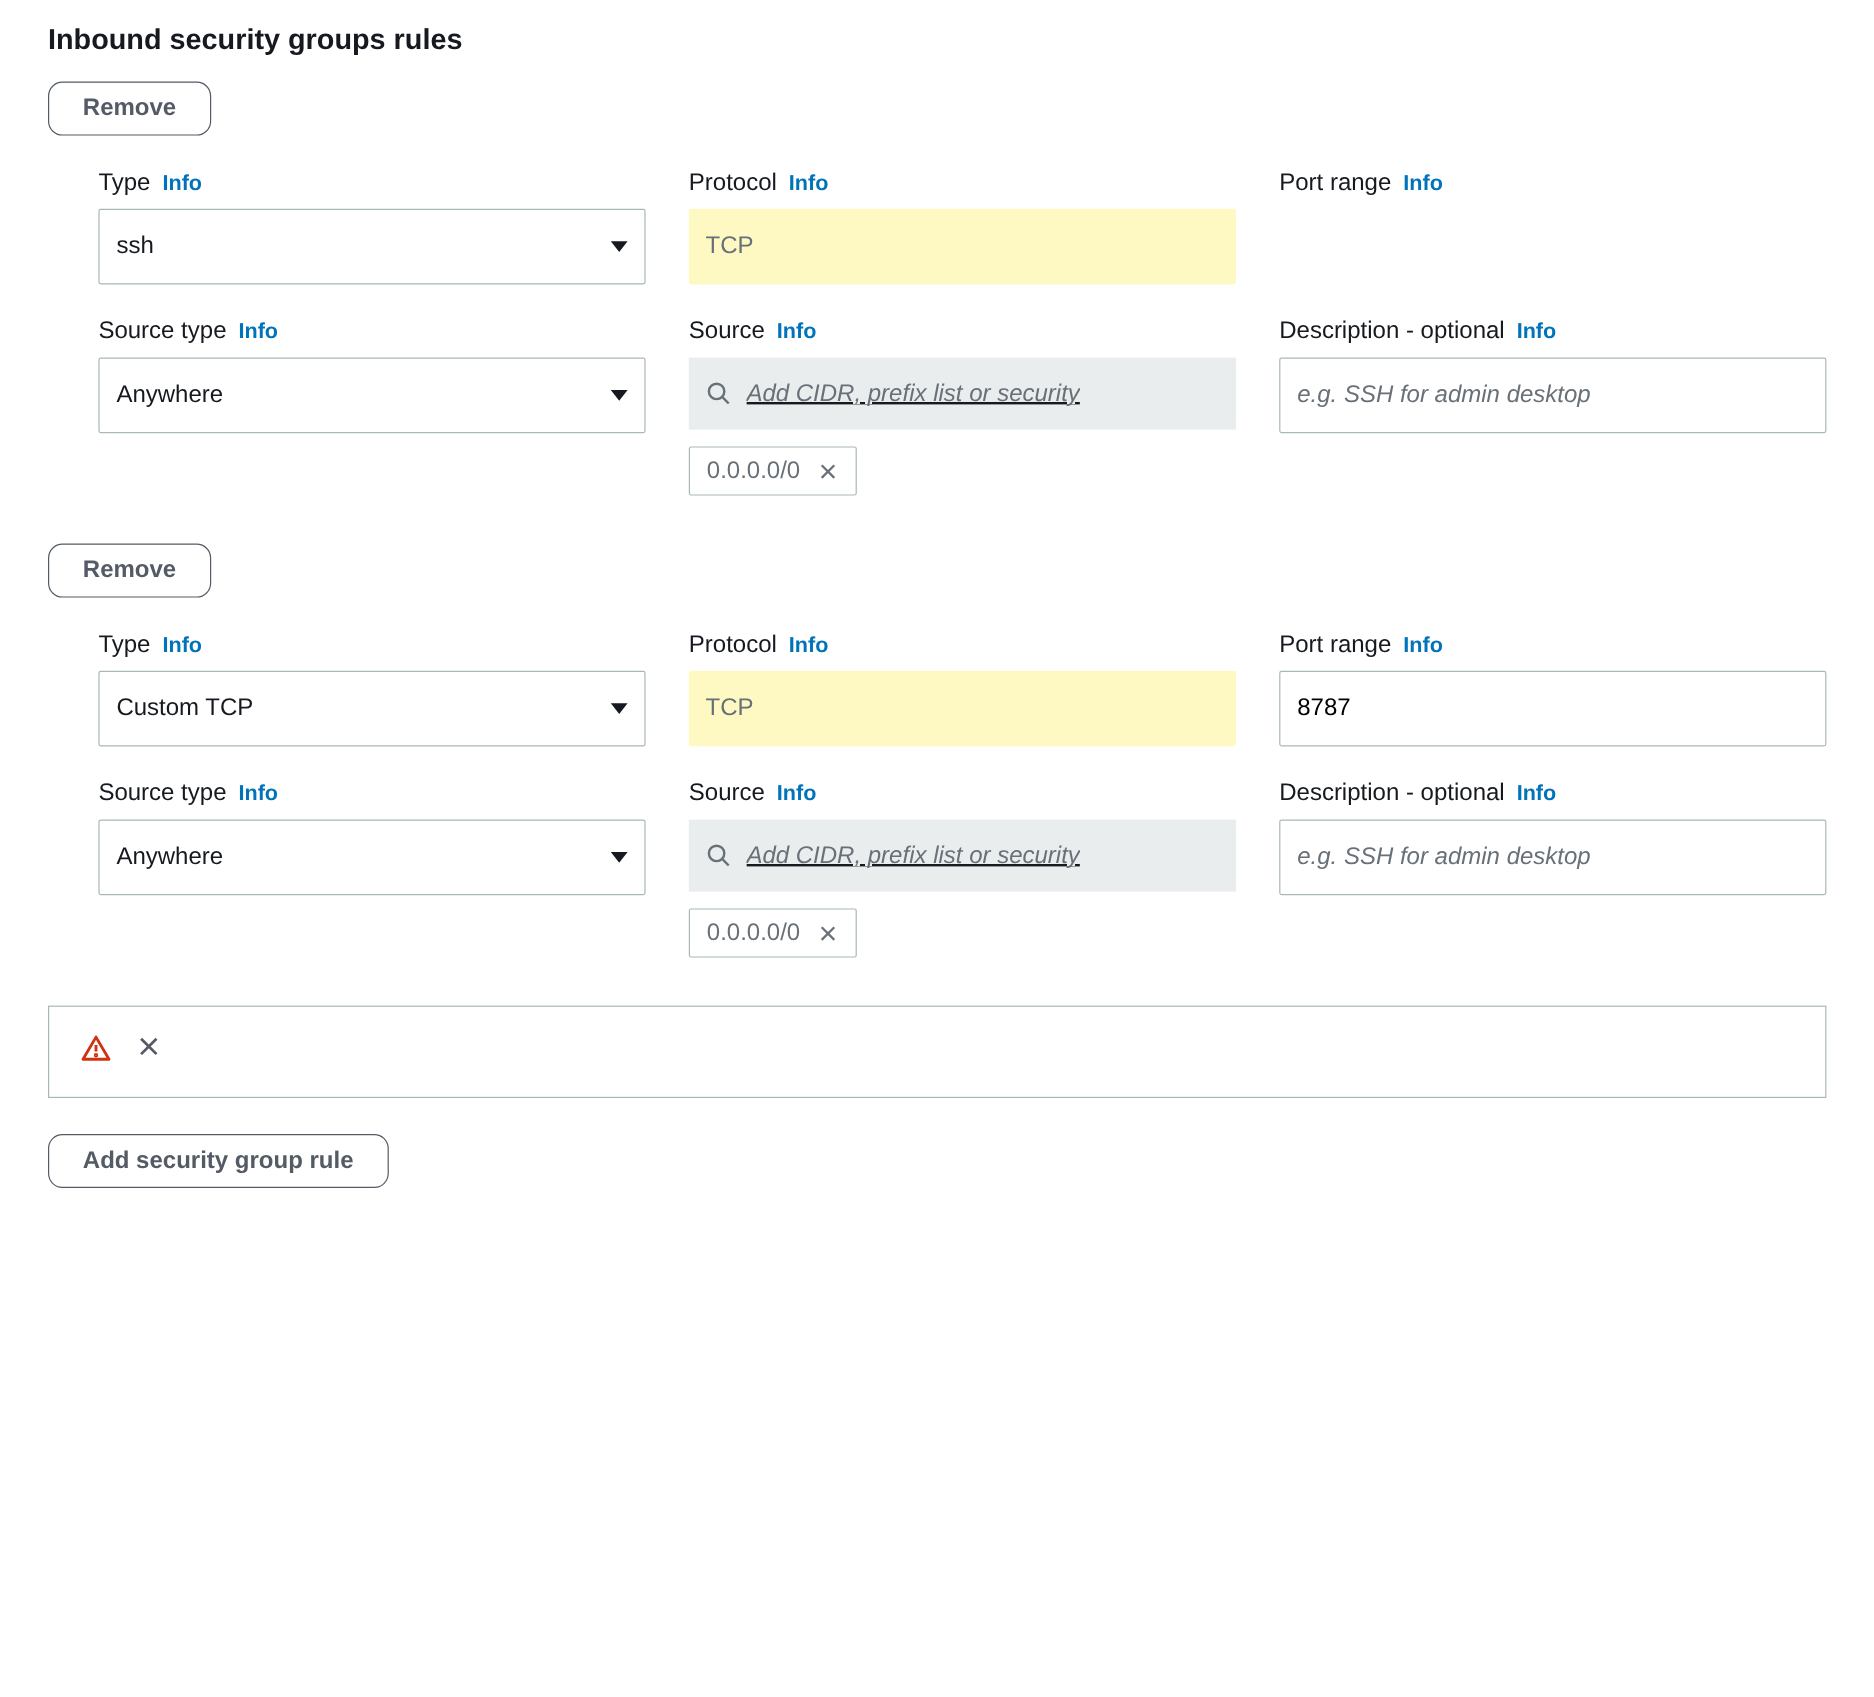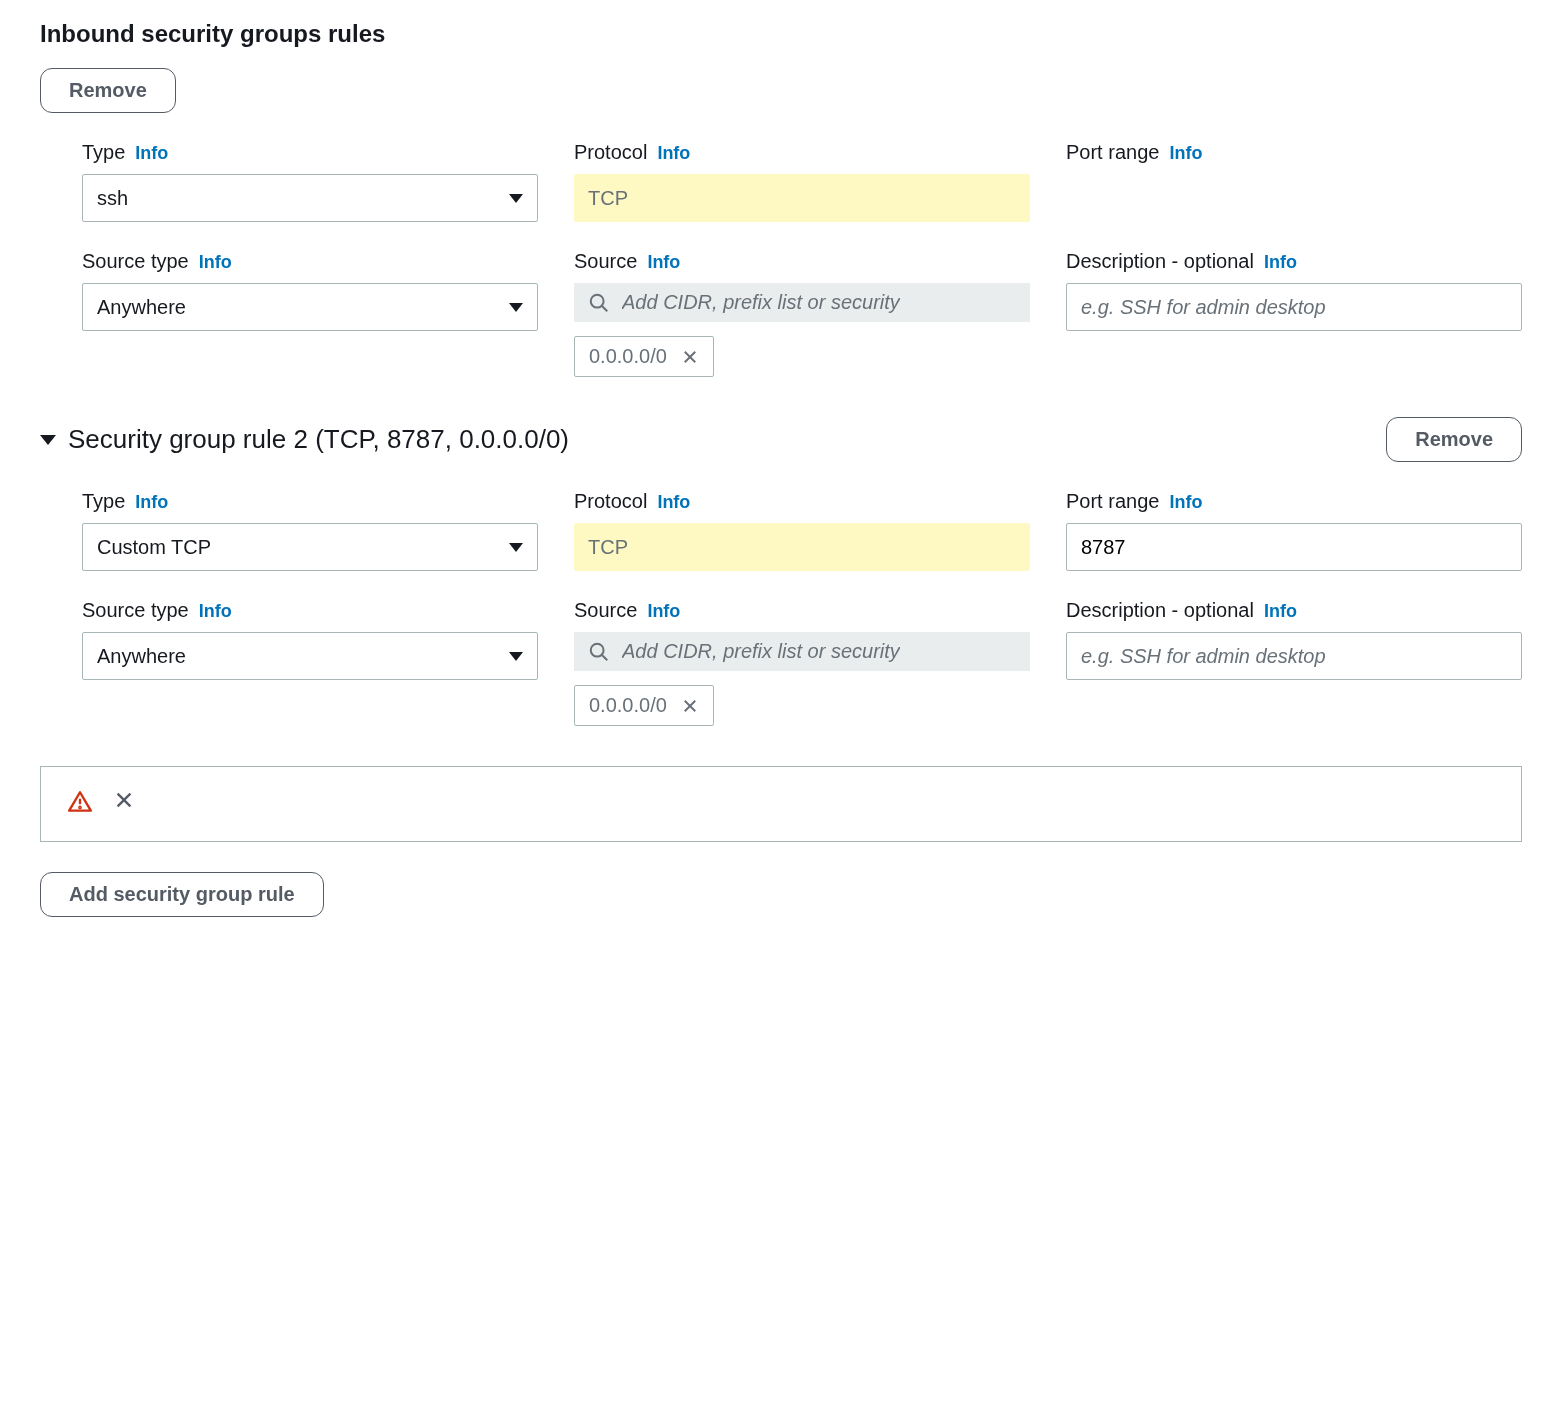--- a/index.html
+++ b/index.html
@@ -64,21 +64,21 @@
   }
   .field-label .italic { }
   .info-link {
     color: #0073bb;
     font-size: 18px;
     font-weight: 700;
     cursor: pointer;
   }
   .select, .text-input, .readonly-input, .search-input {
     width: 100%;
-    height: 48px;
+    height: 63px;
     font-size: 20px;
     padding: 0 14px;
     border-radius: 2px;
   }
   .select {
     border: 1.5px solid #aab7b8;
     background: #fff;
     display: flex;
     align-items: center;
     justify-content: space-between;
@@ -100,25 +100,26 @@
   .text-input {
     border: 1.5px solid #aab7b8;
     background: #fff;
     font-family: inherit;
   }
   .text-input::placeholder { color: #687078; font-style: italic; }
   .search-wrap {
     position: relative;
     background: #eaeded;
     border: none;
-    height: 39px;
+    height: 60px;
     display: flex;
     align-items: center;
     padding: 0 14px;
     gap: 12px;
+    text-decoration: underline;
   }
   .search-icon-svg { width: 22px; height: 22px; flex-shrink: 0; }
   .search-text {
     color: #687078;
     font-style: italic;
     font-size: 20px;
     white-space: nowrap;
     overflow: hidden;
     text-overflow: ellipsis;
   }
@@ -228,24 +229,20 @@
       <div class="field-label">
         <span>Description <span class="italic">- optional</span></span>
         <span class="info-link">Info</span>
       </div>
       <input class="text-input" placeholder="e.g. SSH for admin desktop" value="" style="">
     </div>
   </div>
     </div>
     <div class="rule-block">
       <div class="rule-header">
-    <div class="rule-header-left">
-      <span class="caret-down"></span>
-      <span class="rule-title">Security group rule 2 (TCP, 8787, 0.0.0.0/0)</span>
-    </div>
     <button class="btn">Remove</button>
   </div>
       <div class="row">
     <div>
       <div class="field-label">
         <span>Type</span>
         <span class="info-link">Info</span>
       </div>
       <div class="select">
         <span>Custom TCP</span>

